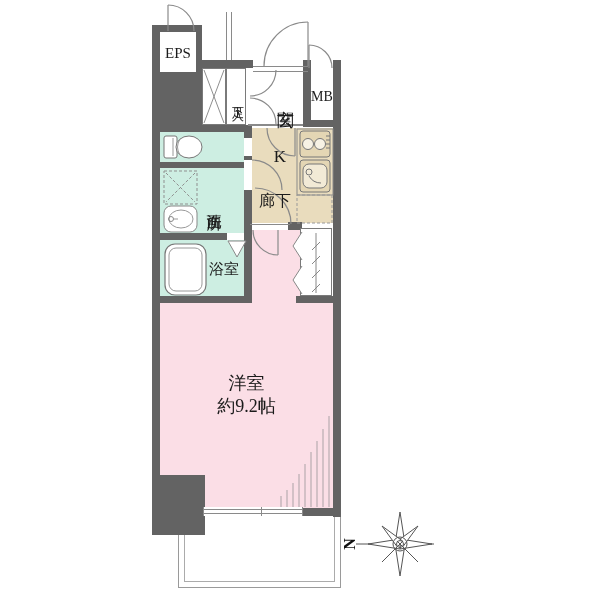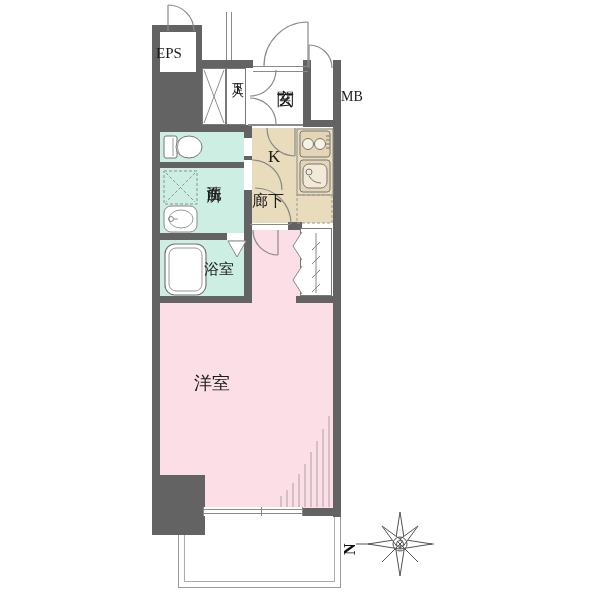--- a/index.html
+++ b/index.html
@@ -6,21 +6,21 @@
   #canvas{position:relative;width:600px;height:600px;background:#fff;overflow:hidden;
           font-family:"Liberation Serif","DejaVu Serif",serif;}
   .abs{position:absolute;}
   .wall{position:absolute;background:var(--wall,#636363);}
   .room{position:absolute;}
   .fill-mint{background:var(--wet,#cdeee2);}
   .fill-beige{background:var(--hall,#e9dcbd);}
   .fill-pink{background:var(--pink,#fbdee6);}
   .thinbox{position:absolute;background:#fff;border:1px solid #7a7a7a;box-sizing:border-box;}
   .thinline{position:absolute;background:#8a8a8a;}
-  .room-label{position:absolute;color:#1b1b1b;text-align:left;line-height:1.25;}
+  .room-label{position:absolute;color:#1b1b1b;text-align:center;line-height:1.25;}
   .vert{writing-mode:vertical-rl;text-orientation:upright;letter-spacing:2px;}
   svg{position:absolute;left:0;top:0;}
   .nletter{position:absolute;transform:rotate(-90deg);font-weight:bold;color:#111;}
 </style>
 </head>
 <body>
 
 <div id="canvas">
 
   <div class="room fill-mint" style="left:160px;top:132px;width:84px;height:30px;"></div>
@@ -183,23 +183,24 @@
       <polygon points="418,562 402.8,546.8 397.2,541.2"></polygon>
       <polygon points="382,562 397.2,546.8 402.8,541.2"></polygon>
       <circle cx="400" cy="544" r="7" fill="none"></circle>
       <circle cx="400" cy="544" r="3.5" fill="none"></circle>
     </g>
   </svg>
 
   <div class="room-label" style="left:156px;top:44px;width:44px;font-size:15px;">EPS</div>
   <div class="room-label vert" style="left:228px;top:73px;width:17px;height:50px;font-size:12px;letter-spacing:1px;">下足入</div>
   <div class="room-label vert" style="left:274px;top:76px;width:22px;height:46px;font-size:17px;">玄関</div>
-  <div class="room-label" style="left:305px;top:88px;width:34px;font-size:14px;margin-left:36px;">MB</div>
+  <div class="room-label" style="left:305px;top:88px;width:34px;font-size:14px;">MB</div>
   <div class="room-label" style="left:268px;top:146px;width:24px;font-size:17px;">K</div>
   <div class="room-label" style="left:252px;top:191px;width:46px;font-size:16px;">廊下</div>
   <div class="room-label vert" style="left:203px;top:174px;width:20px;height:58px;font-size:15px;letter-spacing:1px;">洗面所</div>
   <div class="room-label" style="left:204px;top:260px;width:40px;font-size:15px;">浴室</div>
-  <div class="room-label" style="left:160px;top:372px;width:173px;font-size:18px;padding-left:34px;">
+  <div class="room-label" style="left:160px;top:372px;width:173px;font-size:18px;">
     <div>洋室</div>
+    <div>約9.2帖</div>
   </div>
   <div class="room-label nletter" style="left:340px;top:533px;width:22px;height:22px;font-size:16px;">N</div>
 
 </div>
 
 </body></html>

